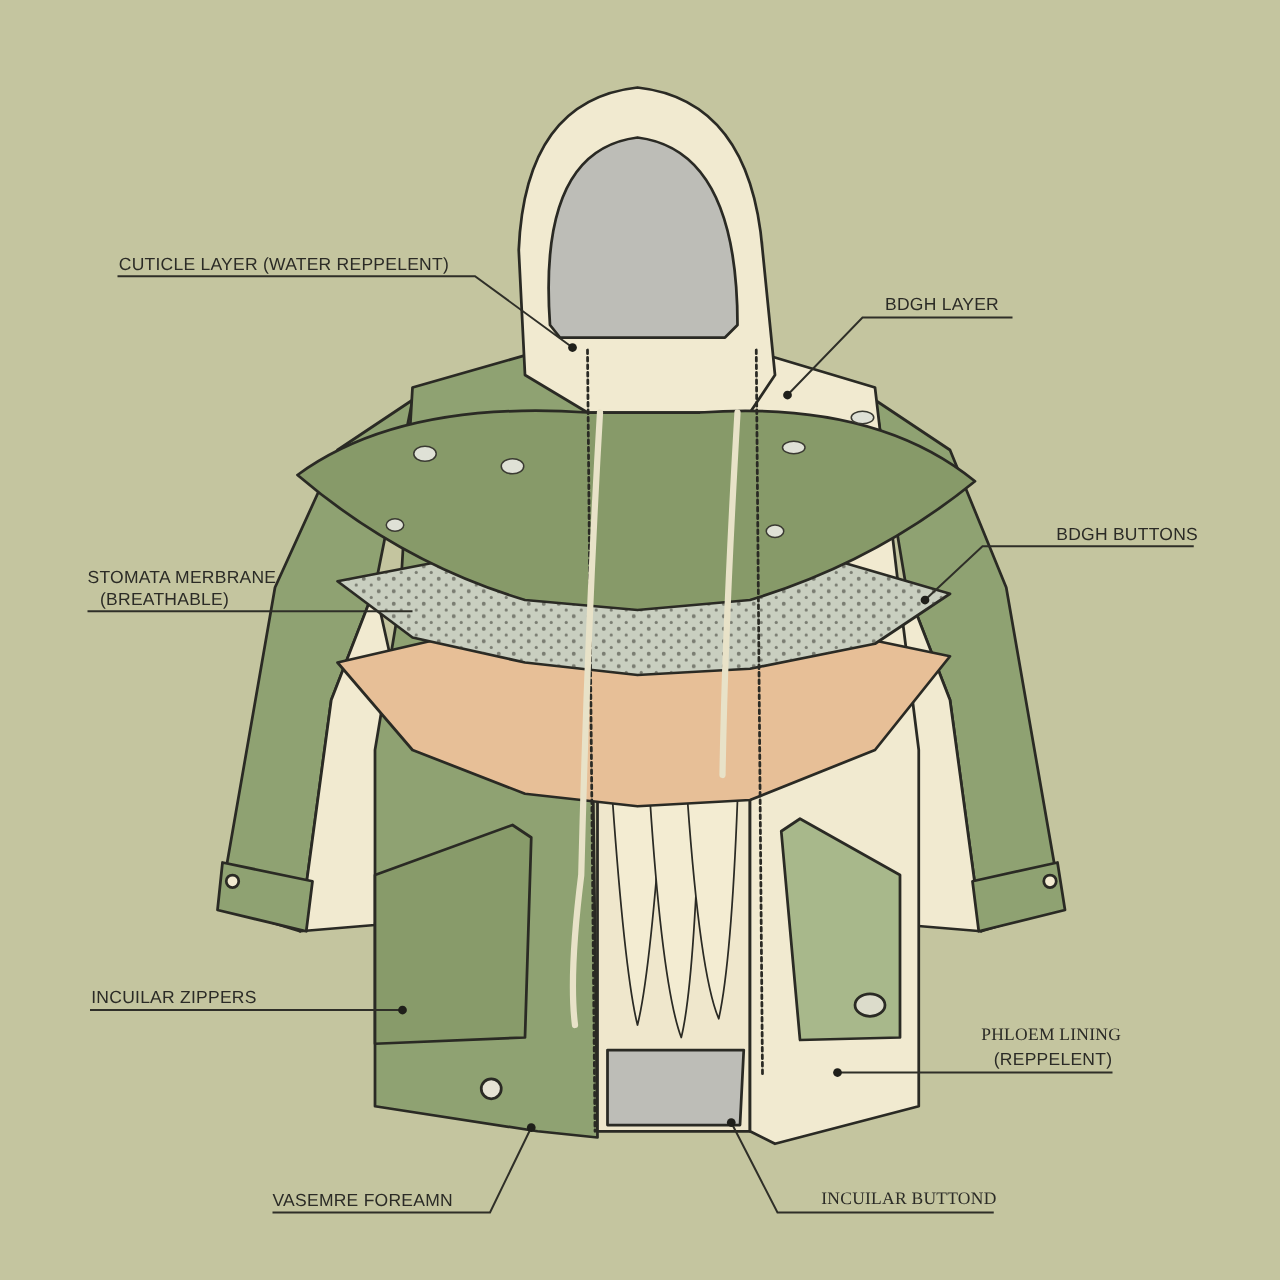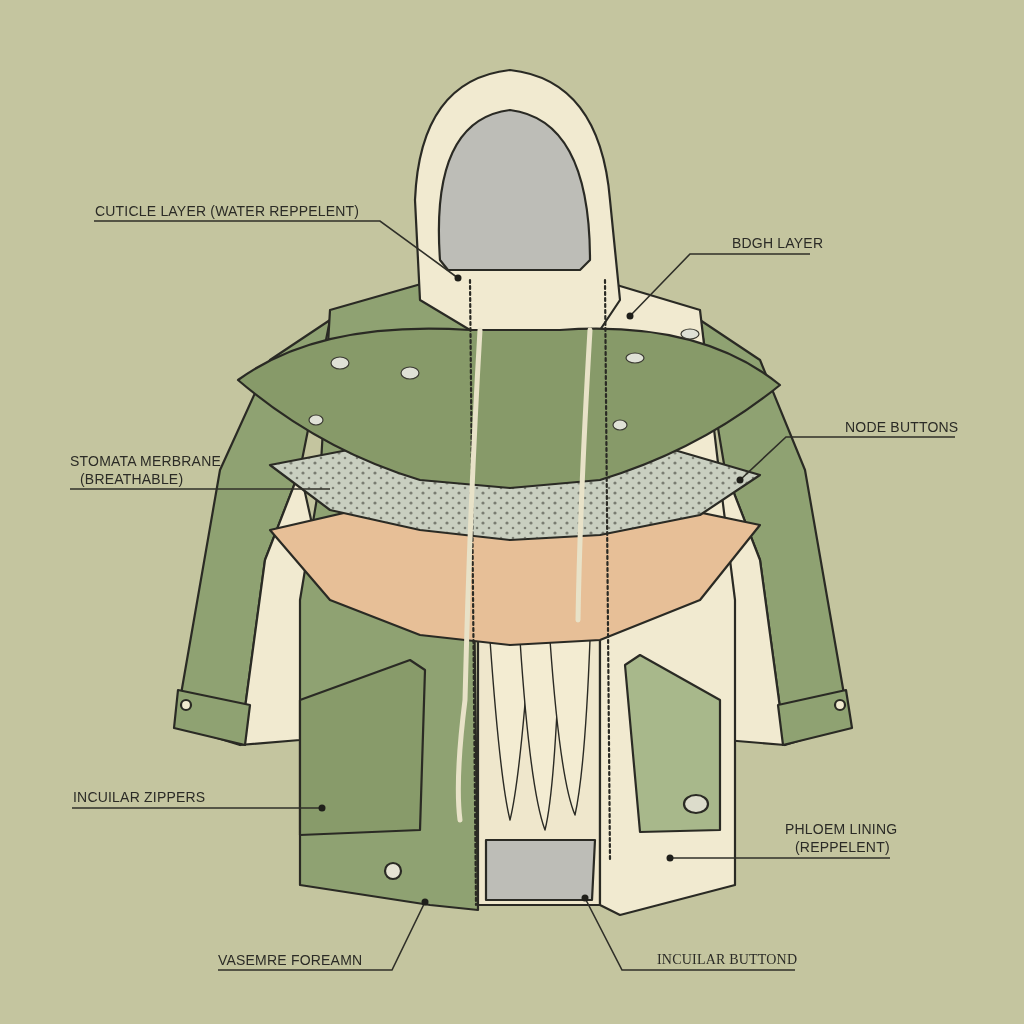--- a/index.html
+++ b/index.html
@@ -94,22 +94,22 @@
     <circle cx="630" cy="316" r="3.5"></circle>
     <circle cx="740" cy="480" r="3.5"></circle>
     <circle cx="322" cy="808" r="3.5"></circle>
     <circle cx="670" cy="858" r="3.5"></circle>
     <circle cx="425" cy="902" r="3.5"></circle>
     <circle cx="585" cy="898" r="3.5"></circle>
   </g>
 </svg>
 
 <div class="label" style="left:95px;top:202px;">CUTICLE LAYER (WATER REPPELENT)</div>
-<div class="label" style="left:732px;top:234px;">BDGH LAYER</div>
-<div class="label" style="left:845px;top:418px;">NODE BUTTONS</div>
+<div class="label" style="left:708px;top:234px;">BDGH LAYER</div>
+<div class="label" style="left:845px;top:418px;">BDGH BUTTONS</div>
 <div class="label" style="left:70px;top:452px;">STOMATA MERBRANE</div>
 <div class="label" style="left:80px;top:470px;">(BREATHABLE)</div>
 <div class="label" style="left:73px;top:788px;">INCUILAR ZIPPERS</div>
-<div class="label" style="left:785px;top:820px;">PHLOEM LINING</div>
+<div class="label" style="left:785px;top:820px;font-family:Liberation Serif, serif;">PHLOEM LINING</div>
 <div class="label" style="left:795px;top:838px;">(REPPELENT)</div>
 <div class="label" style="left:218px;top:951px;">VASEMRE FOREAMN</div>
 <div class="label" style="left:657px;top:951px;font-family:Liberation Serif, serif;">INCUILAR BUTTOND</div>
 </div>
 
 </body></html>

